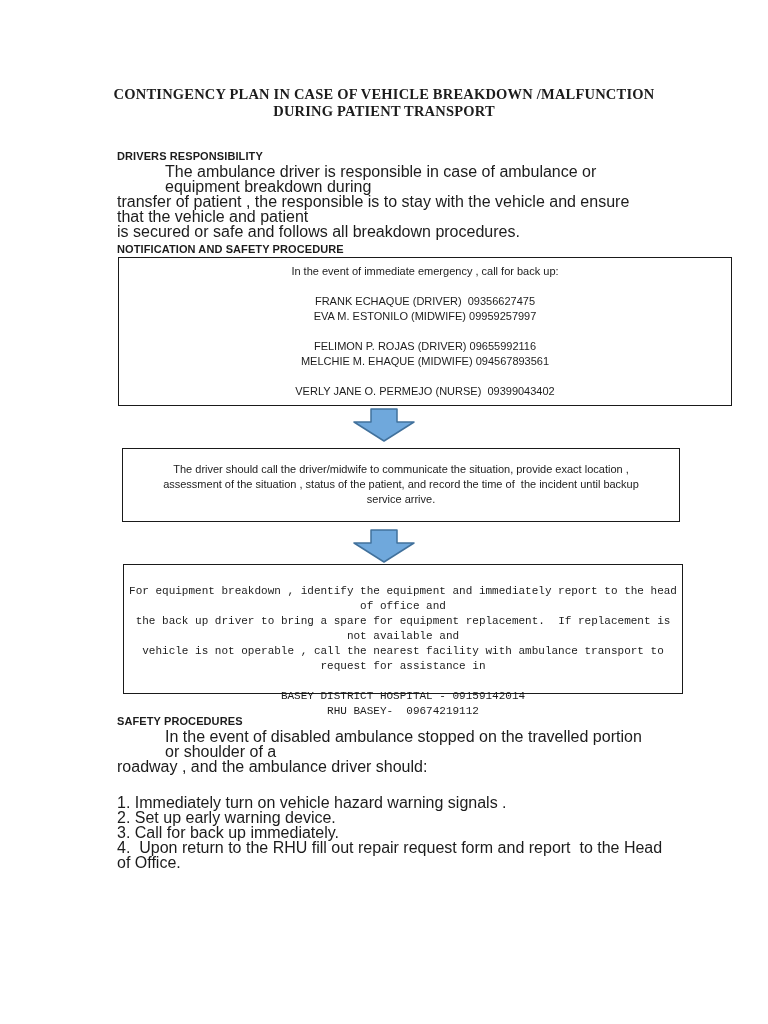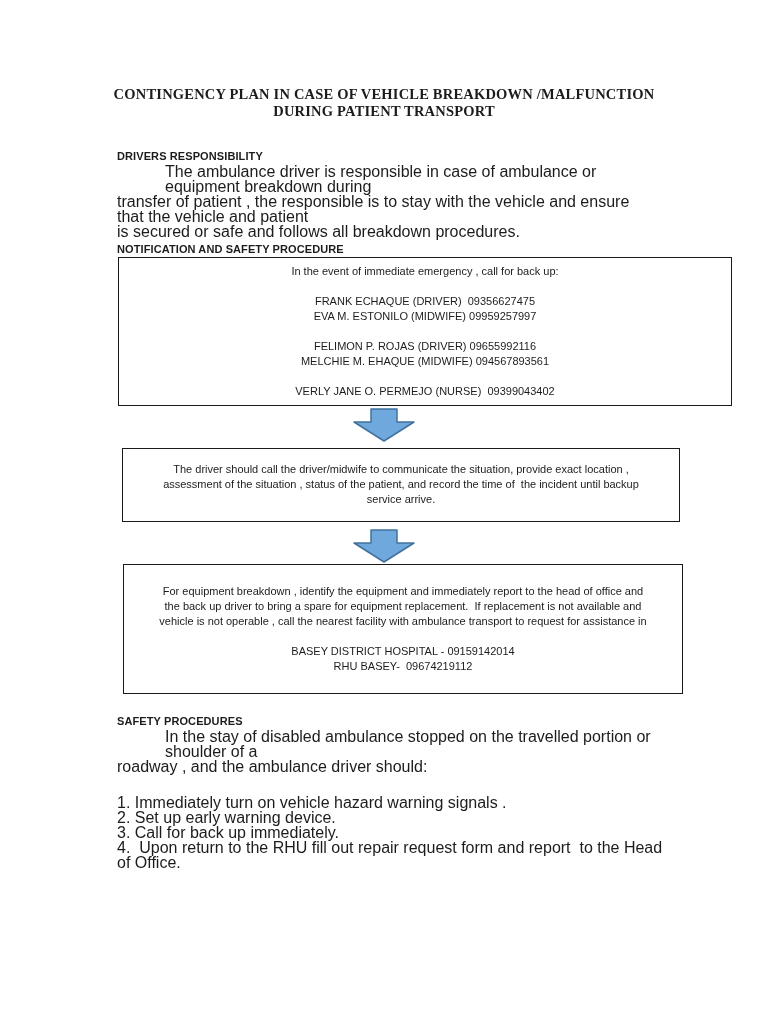--- a/index.html
+++ b/index.html
@@ -55,21 +55,21 @@
   }
   .arrow-wrap svg { display: block; }
   .arrow-shape {
     fill: var(--arrow_fill, #6FA8DC);
     stroke: var(--arrow_border, #41719C);
     stroke-width: 1.5;
     stroke-linejoin: round;
   }
   #box-backup   { top: 257px; left: 118px; width: 614px; height: 149px; padding-top: 6px; }
   #box-comms    { top: 448px; left: 122px; width: 558px; height: 74px;  padding-top: 13px; }
-  #box-equip    { top: 564px; left: 123px; width: 560px; height: 130px; padding-top: 19px; }
+  #box-equip    { top: 564px; left: 123px; width: 560px; height: 130px; padding-top: 19px; font-family: Liberation Mono, monospace; }
   #arrow-1 { top: 408px; left: 353px; }
   #arrow-2 { top: 529px; left: 353px; }
   #heading-drivers      { top: 149px; }
   #para-drivers         { top: 164px; left: 117px; width: 540px; }
   #heading-notification { top: 242px; }
   #heading-safety       { top: 714px; }
   #para-safety          { top: 729px; left: 117px; width: 540px; }
   #list-safety          { top: 759px; left: 117px; width: 560px; margin-top: 36px; }
 </style>
 </head>
@@ -125,21 +125,21 @@
     <div>the back up driver to bring a spare for equipment replacement.  If replacement is not available and</div>
     <div>vehicle is not operable , call the nearest facility with ambulance transport to request for assistance in</div>
     <div>&nbsp;</div>
     <div>BASEY DISTRICT HOSPITAL - 09159142014</div>
     <div>RHU BASEY-  09674219112</div>
   </div>
 
 <div class="abs section-heading" id="heading-safety">SAFETY PROCEDURES</div>
 
 <div class="abs para-block indent-first" id="para-safety">
-    <div>In the stay of disabled ambulance stopped on the travelled portion or shoulder of a</div>
+    <div>In the event of disabled ambulance stopped on the travelled portion or shoulder of a</div>
     <div>roadway , and the ambulance driver should:</div>
   </div>
 
 <div class="abs para-block" id="list-safety">
     <div>1. Immediately turn on vehicle hazard warning signals .</div>
     <div>2. Set up early warning device.</div>
     <div>3. Call for back up immediately.</div>
     <div>4.  Upon return to the RHU fill out repair request form and report  to the Head of Office.</div>
   </div>
 

